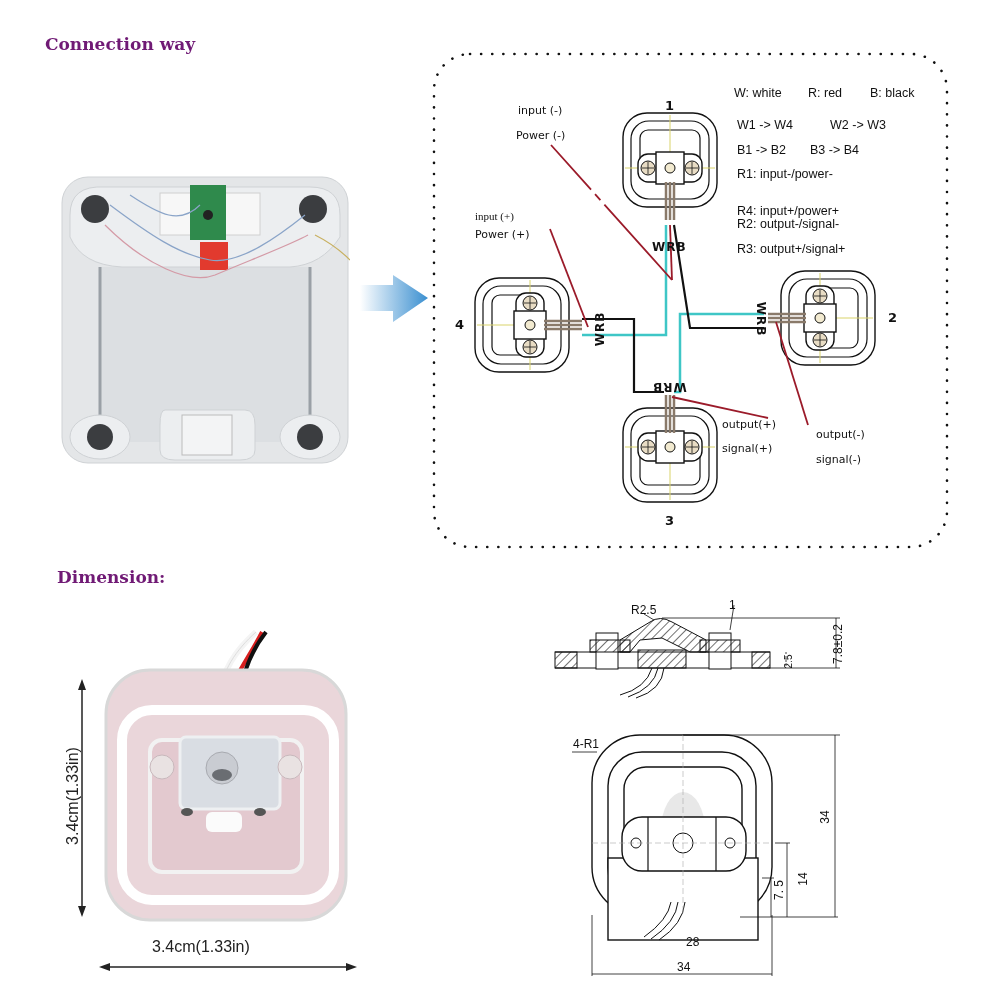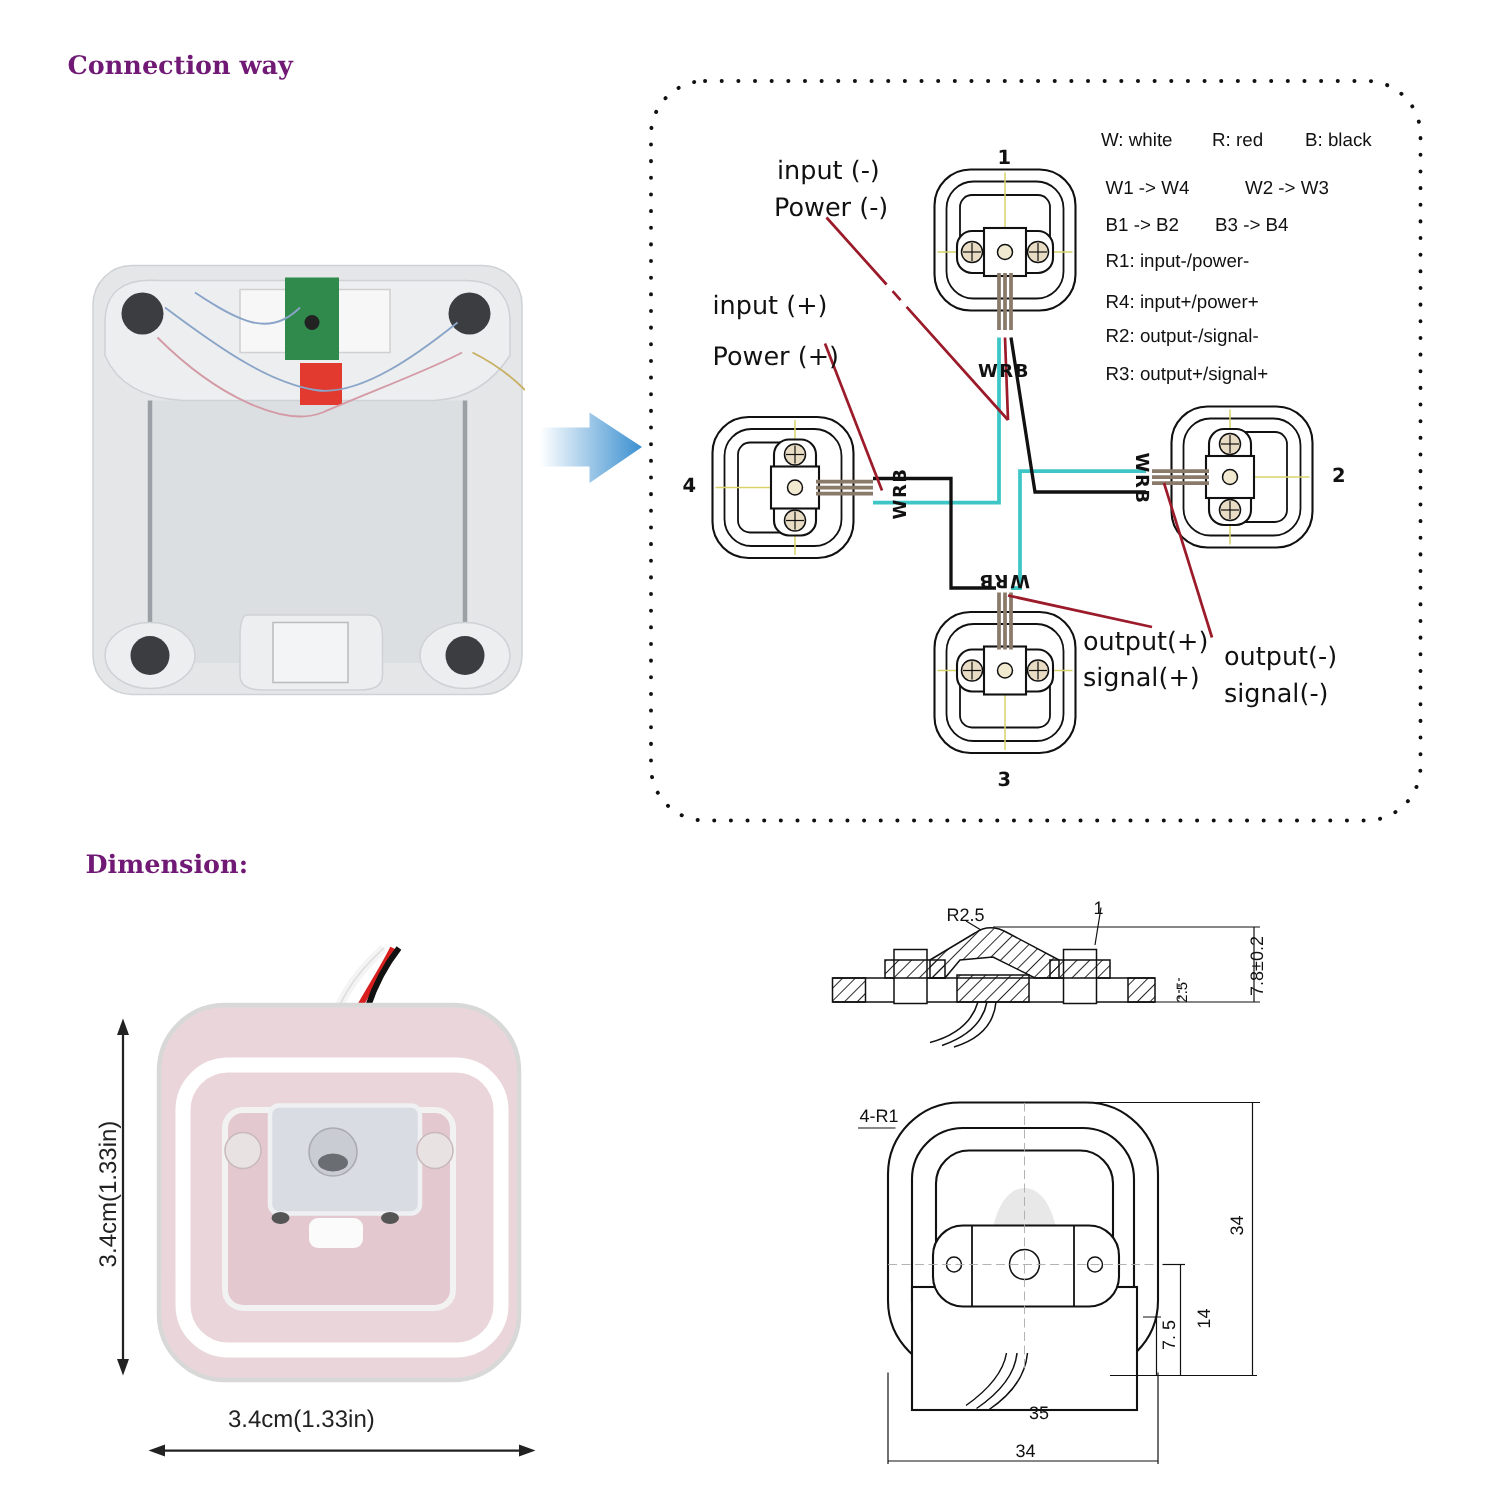--- a/index.html
+++ b/index.html
@@ -1,19 +1,19 @@
 <!DOCTYPE html>
 <html><head>
   <meta charset="utf-8">
   <style>
     html, body { margin:0; padding:0; background:#ffffff; }
     body { width:1001px; height:1001px; position:relative; overflow:hidden; font-family:"Liberation Sans", sans-serif; }
     .abs { position:absolute; }
     .heading { font-family:"DejaVu Serif", serif; font-weight:bold; font-size:17px; color:#701a75; }
-    .label { font-family:"DejaVu Sans", sans-serif; font-size:17px; color:#111; white-space:nowrap; }
+    .label { font-family:"DejaVu Sans", sans-serif; font-size:11px; color:#111; white-space:nowrap; }
     .legend { font-family:Liberation Sans, sans-serif; font-size:12.5px; color:#111; white-space:nowrap; }
     .num { font-family:"DejaVu Sans", sans-serif; font-size:13px; font-weight:bold; color:#111; }
     .dim { font-family:"Liberation Sans", sans-serif; font-size:16px; color:#222; white-space:nowrap; }
     .tech { font-family:"Liberation Sans", sans-serif; font-size:12px; color:#111; white-space:nowrap; }
     svg { position:absolute; left:0; top:0; }
   </style>
 </head>
 <body>
 
 <div class="abs heading" style="left:45px;top:34px;">Connection way</div>
@@ -108,37 +108,37 @@
   <div class="abs num" style="left:665px;top:513px;">3</div>
   <div class="abs num" style="left:455px;top:317px;">4</div>
 
   <div class="abs num" style="left:652px;top:240px;font-size:12px;letter-spacing:1px;">WRB</div>
   <div class="abs num" style="left:744px;top:312px;font-size:12px;letter-spacing:1px;transform:rotate(90deg);">WRB</div>
   <div class="abs num" style="left:652px;top:380px;font-size:12px;letter-spacing:1px;transform:rotate(180deg);">WRB</div>
   <div class="abs num" style="left:583px;top:322px;font-size:12px;letter-spacing:1px;transform:rotate(-90deg);">WRB</div>
 
   <div class="abs label" style="left:518px;top:104px;">input (-)</div>
   <div class="abs label" style="left:516px;top:129px;">Power (-)</div>
-  <div class="abs label" style="left:475px;top:194px;">input (+)</div>
+  <div class="abs label" style="left:475px;top:210px;font-family:Liberation Serif, serif;">input (+)</div>
   <div class="abs label" style="left:475px;top:228px;">Power (+)</div>
   <div class="abs label" style="left:722px;top:418px;">output(+)</div>
   <div class="abs label" style="left:722px;top:442px;">signal(+)</div>
   <div class="abs label" style="left:816px;top:428px;">output(-)</div>
   <div class="abs label" style="left:816px;top:453px;">signal(-)</div>
 
   <div>
     <div class="abs legend" style="left:734px;top:86px;">W: white</div>
     <div class="abs legend" style="left:808px;top:86px;">R: red</div>
     <div class="abs legend" style="left:870px;top:86px;">B: black</div>
     <div class="abs legend" style="left:737px;top:118px;">W1 -&gt; W4</div>
     <div class="abs legend" style="left:830px;top:118px;">W2 -&gt; W3</div>
     <div class="abs legend" style="left:737px;top:143px;">B1 -&gt; B2</div>
     <div class="abs legend" style="left:810px;top:143px;">B3 -&gt; B4</div>
     <div class="abs legend" style="left:737px;top:167px;">R1: input-/power-</div>
-    <div class="abs legend" style="left:737px;top:194px;">R4: input+/power+</div>
+    <div class="abs legend" style="left:737px;top:204px;">R4: input+/power+</div>
     <div class="abs legend" style="left:737px;top:217px;">R2: output-/signal-</div>
     <div class="abs legend" style="left:737px;top:242px;">R3: output+/signal+</div>
   </div>
 </div>
 
 <div class="abs" style="left:0;top:0;width:1001px;height:1001px;pointer-events:none;">
   <svg width="1001" height="1001">
 
     <path d="M218 700 C222 670 236 650 256 632" stroke="#f4f4f4" stroke-width="6" fill="none"></path>
     <path d="M218 700 C222 670 236 650 256 632" stroke="#ddd" stroke-width="1" fill="none"></path>
@@ -230,15 +230,15 @@
     </g>
   </svg>
   <div class="abs tech" style="left:631px;top:603px;">R2.5</div>
   <div class="abs tech" style="left:729px;top:598px;">1</div>
   <div class="abs tech" style="left:782px;top:656px;transform:rotate(-90deg);font-size:10px;">2.5</div>
   <div class="abs tech" style="left:818px;top:637px;transform:rotate(-90deg);">7.8±0.2</div>
   <div class="abs tech" style="left:573px;top:737px;">4-R1</div>
   <div class="abs tech" style="left:818px;top:810px;transform:rotate(-90deg);">34</div>
   <div class="abs tech" style="left:796px;top:872px;transform:rotate(-90deg);">14</div>
   <div class="abs tech" style="left:769px;top:883px;transform:rotate(-90deg);">7. 5</div>
-  <div class="abs tech" style="left:686px;top:935px;">35</div>
+  <div class="abs tech" style="left:686px;top:935px;">28</div>
   <div class="abs tech" style="left:677px;top:960px;">34</div>
 </div>
 
 </body></html>

